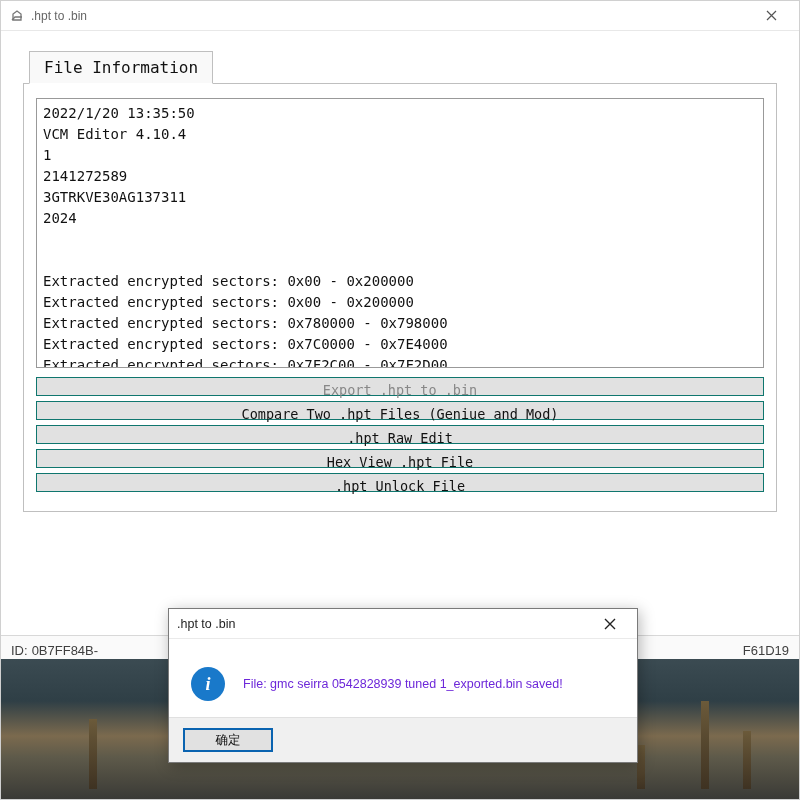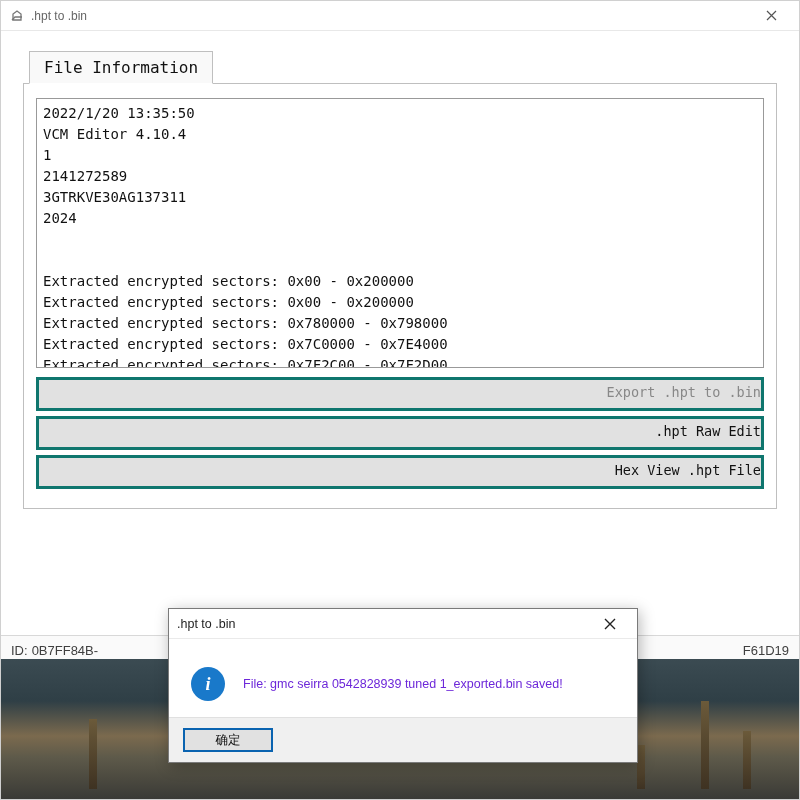--- a/index.html
+++ b/index.html
@@ -103,27 +103,27 @@
     height: 17px;
     background: #f0f0f0;
     border: 1px solid #d0d0d0;
   }
   .btn-row {
     margin-top: 6px;
   }
   .wide-btn {
     display: block;
     width: 100%;
-    height: 34px;
+    height: 19px;
     background: #e1e1e1;
-    border: 3px solid #0f766e;
+    border: 1px solid #0f766e;
     font-family: "SimSun","NSimSun",monospace;
     font-size: 13.5px;
     color: #111;
-    text-align: right;
+    text-align: center;
     line-height: 24px;
     margin-bottom: 5px;
     cursor: default;
   }
   .wide-btn.disabled {
     color: #888;
   }
   .statusbar {
     position: absolute;
     left: 0; right: 0;
@@ -261,22 +261,24 @@
 
 
 Extracted encrypted sectors: 0x00 - 0x200000
 Extracted encrypted sectors: 0x00 - 0x200000
 Extracted encrypted sectors: 0x780000 - 0x798000
 Extracted encrypted sectors: 0x7C0000 - 0x7E4000
 Extracted encrypted sectors: 0x7F2C00 - 0x7F2D00</textarea>
 
         <div class="btn-row">
           <div class="wide-btn disabled">Export .hpt to .bin</div>
+          <div class="wide-btn">Compare Two .hpt Files (Geniue and Mod)</div>
           <div class="wide-btn">.hpt Raw Edit</div>
           <div class="wide-btn">Hex View .hpt File</div>
+          <div class="wide-btn">.hpt Unlock File</div>
         </div>
 
       </div>
     </div>
   </div>
 
   <div class="statusbar">
     <span class="id-label">ID:</span>
     <span>0B7FF84B-</span>
     <span style="flex:1"></span>

